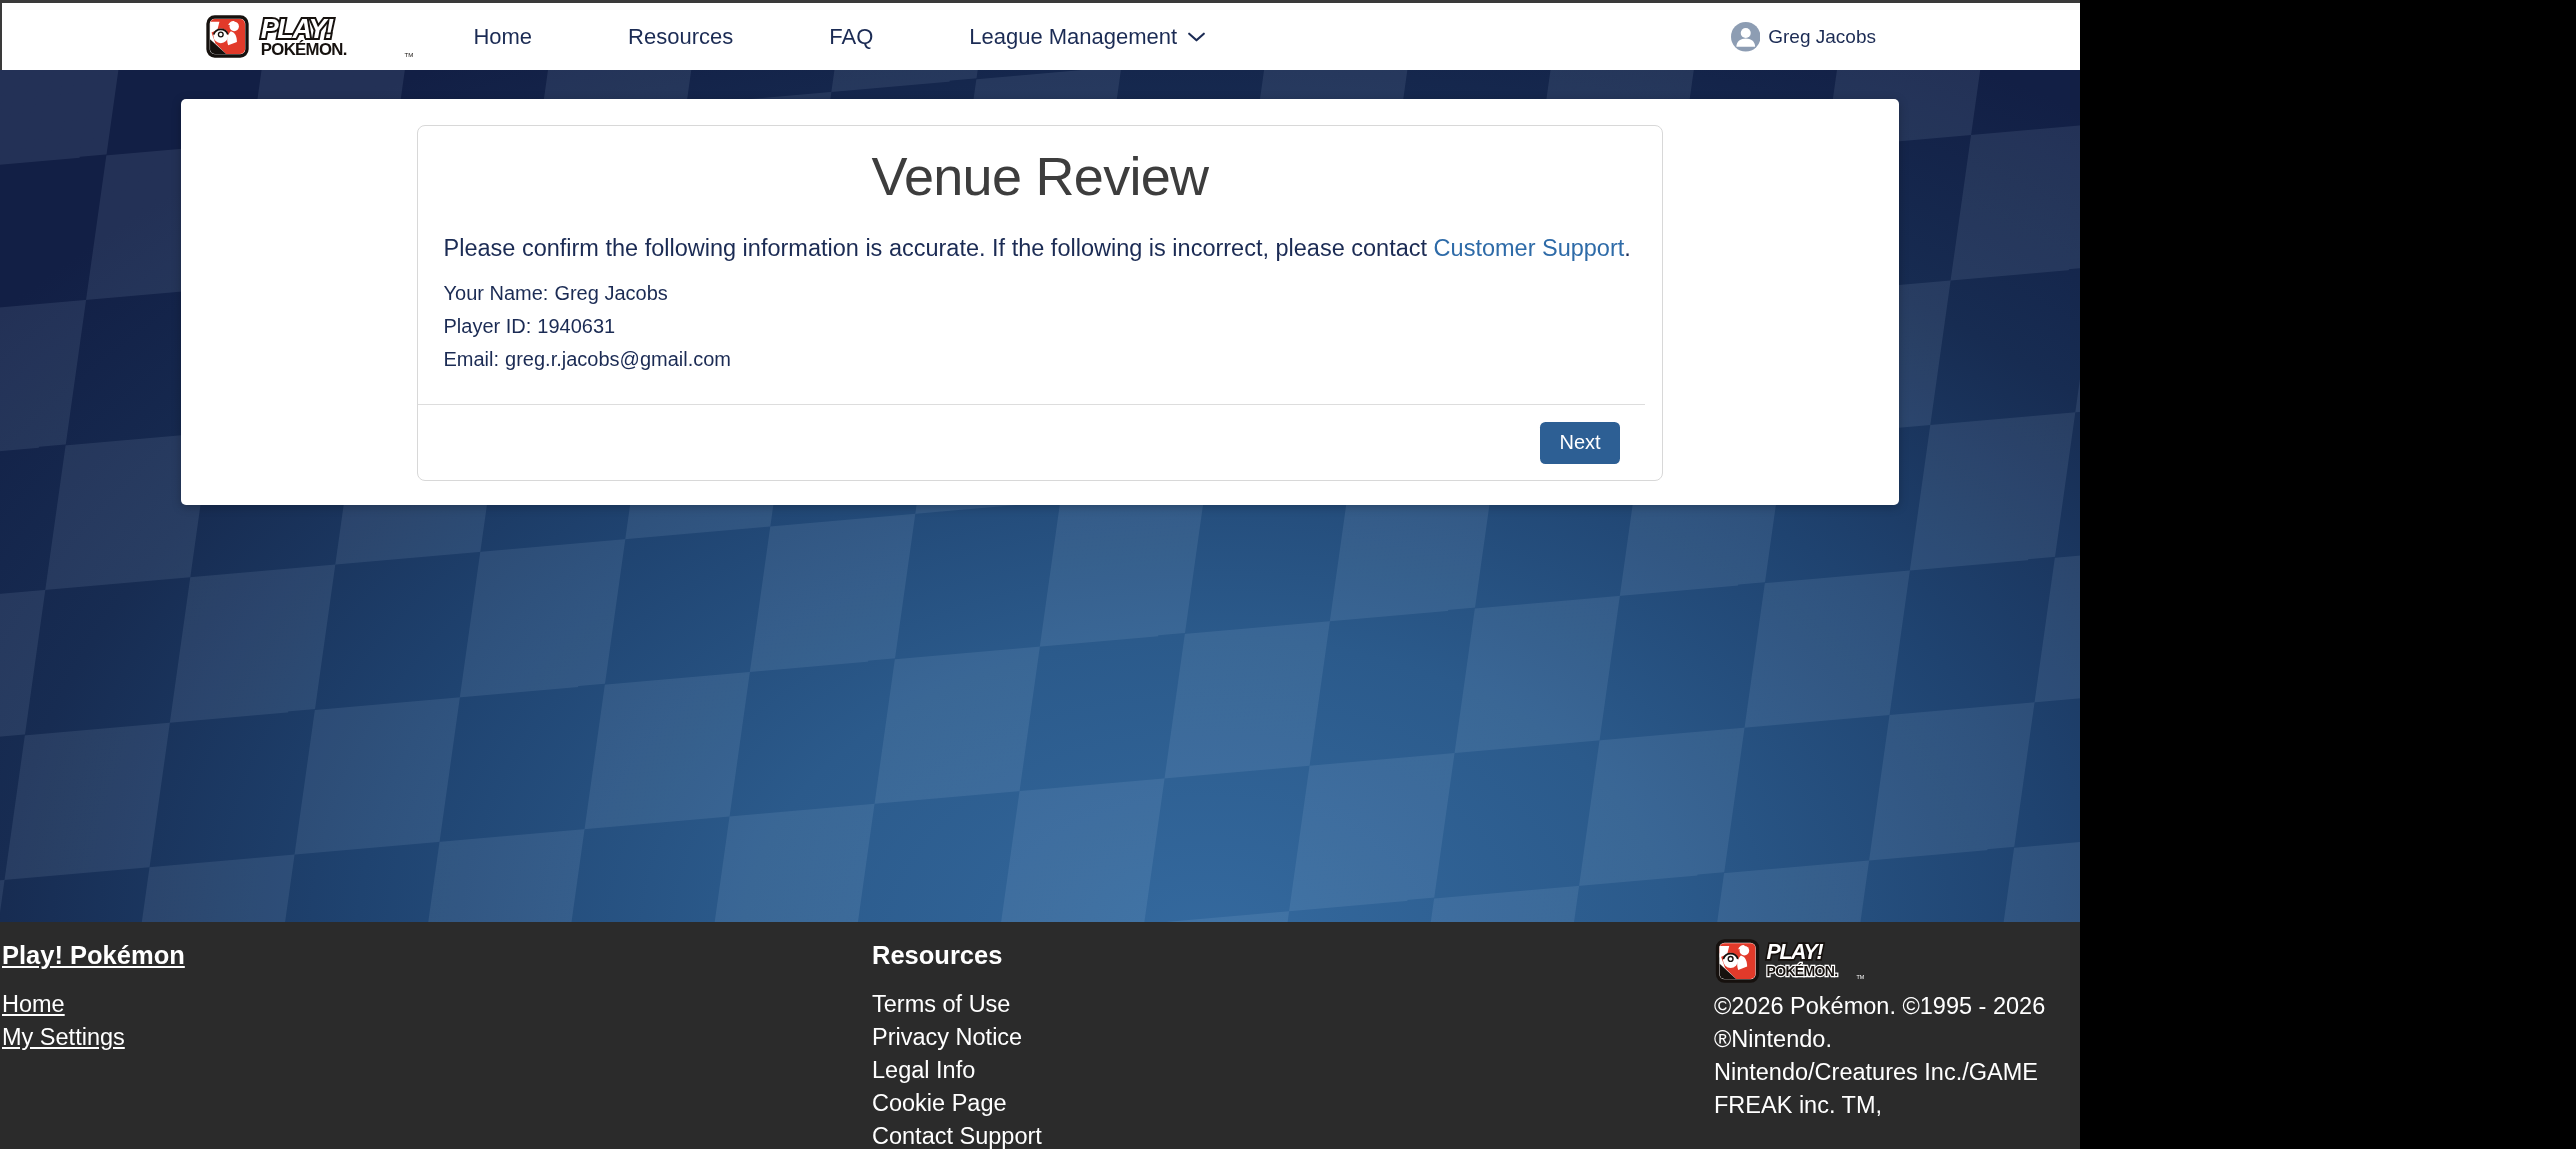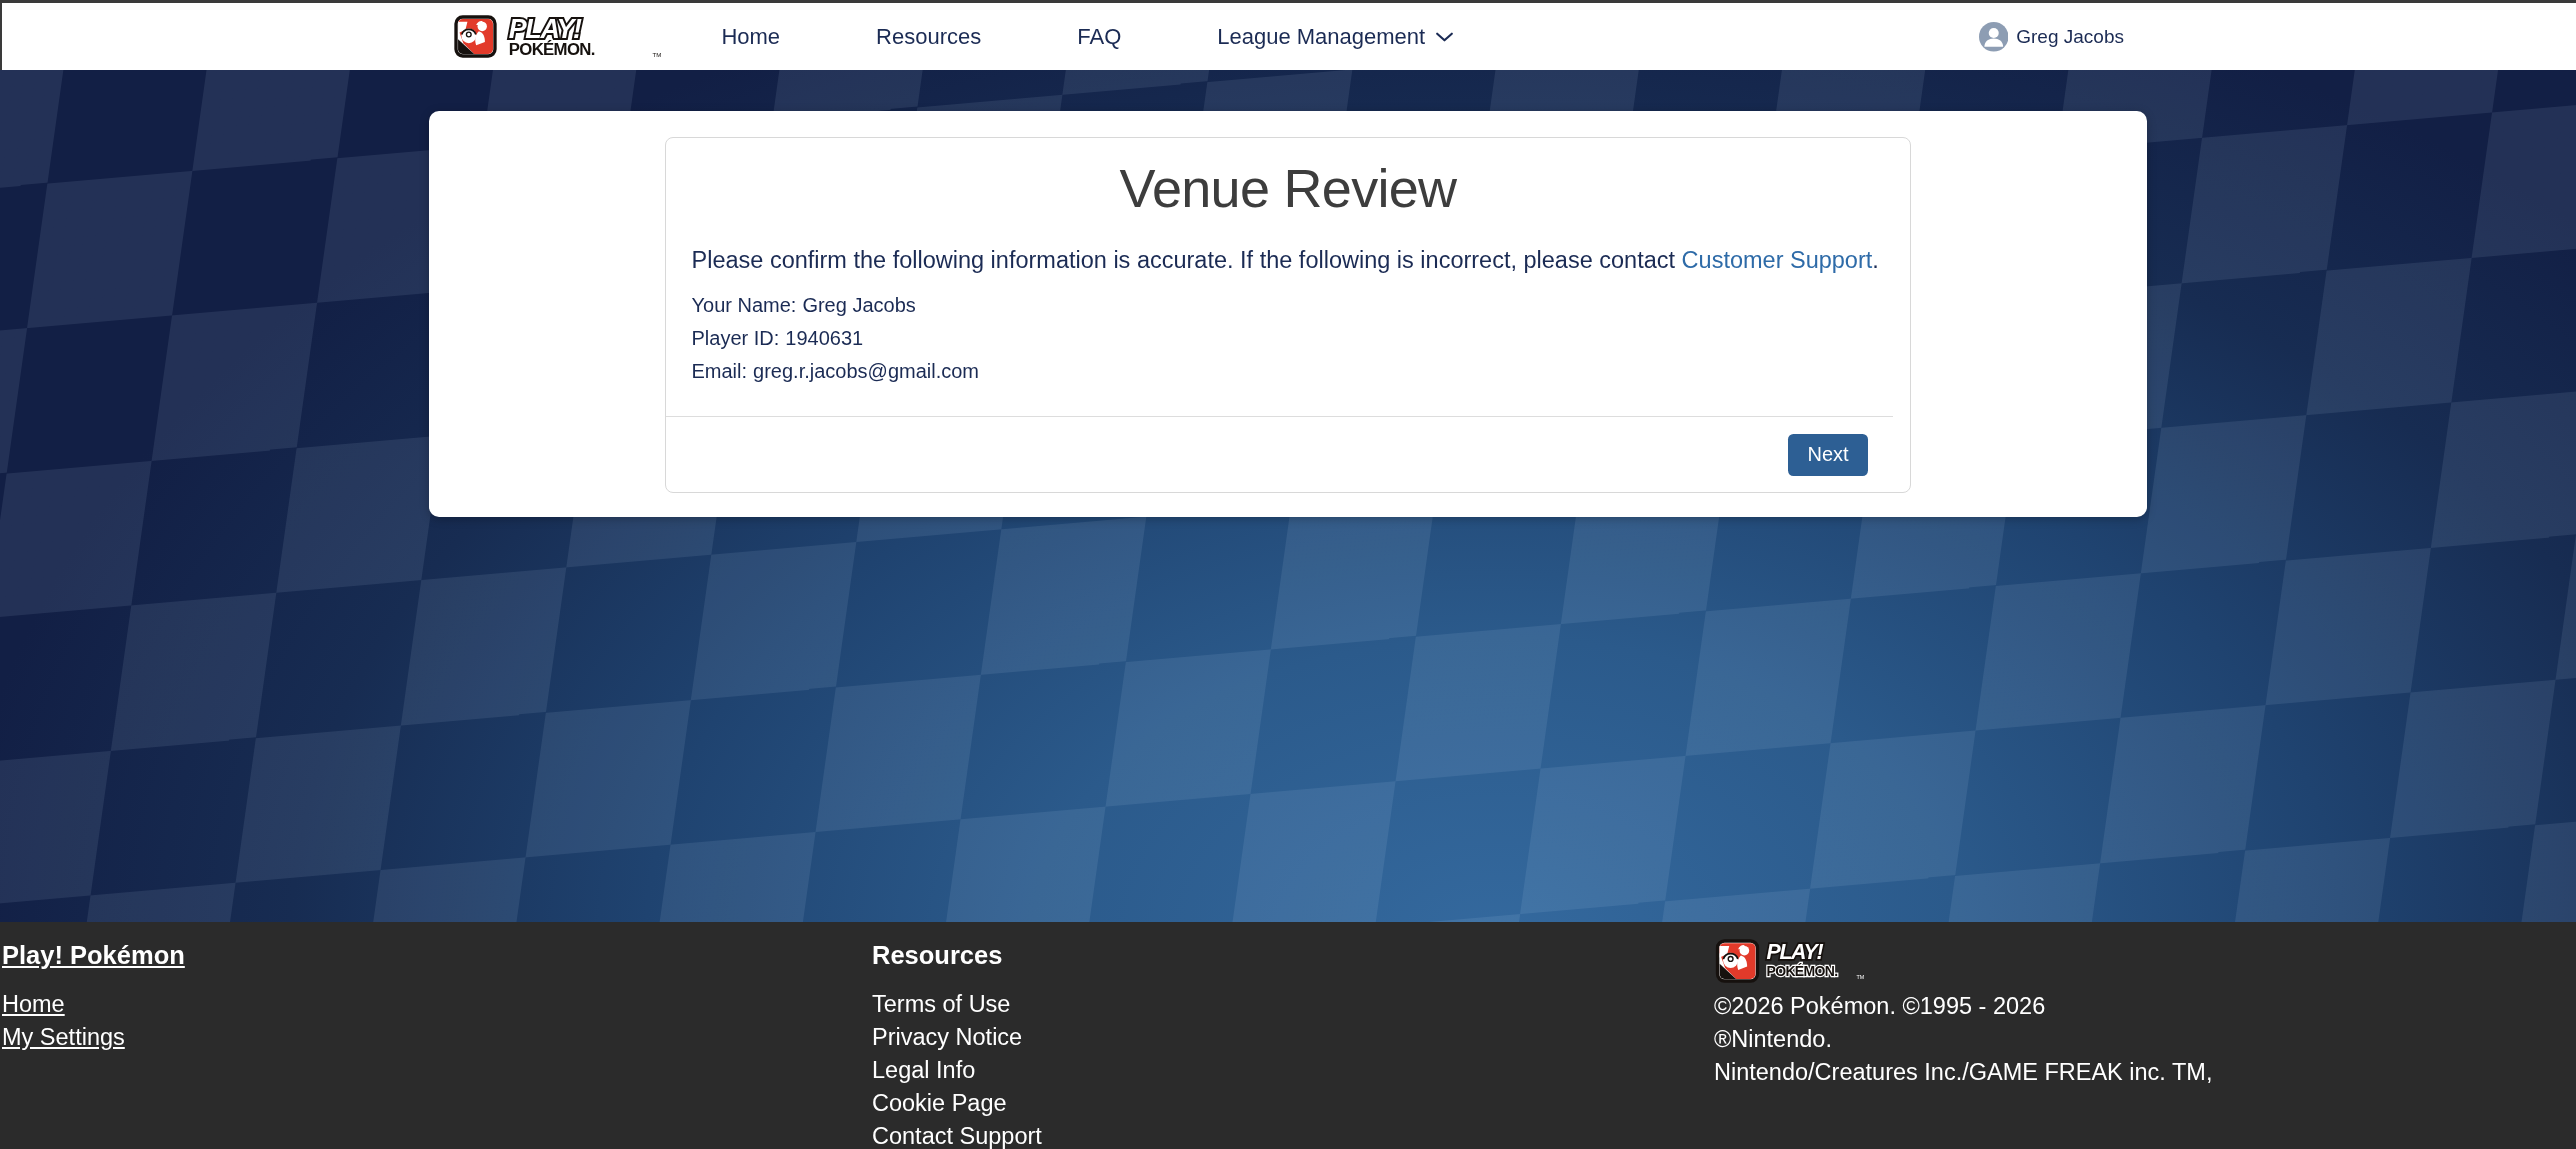--- a/index.html
+++ b/index.html
@@ -1,16 +1,16 @@
 <!DOCTYPE html>
 <html style="font-size:10.7px"><head>
 <meta charset="utf-8">
 <style>
   html,body{margin:0;padding:0;background:#000;}
-  .page{position:relative;width:2576px;height:1149px;overflow:hidden;
+  .page{position:relative;width:2080px;height:1149px;overflow:hidden;
         font-family:"Liberation Sans","DejaVu Sans",sans-serif;background:#737373;}
   .window-top-edge{height:3.4px;background:#3a3a3a;}
 
   
   header{height:67px;background:#fff;position:relative;border-left:2.7px solid #3a3a3a;}
   .header-inner{width:1718px;height:67px;margin:0 auto;display:flex;align-items:center;
                 padding:0 24px;box-sizing:border-box;}
   .brand{display:flex;align-items:center;gap:9.4px;text-decoration:none;cursor:pointer;}
   .nav-menu{display:flex;align-items:center;gap:96px;margin-left:59px;}
   .nav-link{font-size:22px;color:#1b2b54;text-decoration:none;cursor:pointer;display:flex;
@@ -21,22 +21,22 @@
   
   .hero{position:relative;height:852px;overflow:hidden;}
   .pattern{position:absolute;inset:0;
      background:radial-gradient(1542px 1006px at 58% 102%,
        #34699e 0%, #2b5a8b 30%, #1f4370 55%, #172c52 78%, #121f45 100%);}
   .pattern::before{content:"";position:absolute;left:-12%;top:-18%;width:130%;height:145%;
      background:conic-gradient(rgba(210,232,255,0.09) 0deg 90deg, transparent 90deg 180deg,
                                rgba(210,232,255,0.09) 180deg 270deg, transparent 270deg 360deg);
      background-size:290px 290px;transform:skew(-8deg,-5deg);}
 
-  .card{position:relative;width:1718px;height:406px;margin:41px auto 0;background:#fff;
-        border-radius:10px;box-shadow:0 2px 9.4px rgba(0,0,0,0.25);}
+  .card{position:relative;width:1718px;height:406px;margin:29px auto 0;background:#fff;
+        border-radius:5px;box-shadow:0 2px 9.4px rgba(0,0,0,0.25);}
   .panel{position:absolute;left:236px;right:236px;top:26px;height:354px;
          border:1.3px solid #d8d8d8;border-radius:8px;box-sizing:content-box;}
   .panel-title{margin:19px 0 0;font-size:54px;font-weight:400;color:#3d3d3d;text-align:center;
                letter-spacing:-0.7px;}
   .panel-body{padding:0 25.5px;}
   .panel-intro{margin:27px 0 0;font-size:23.5px;color:#1b2b54;line-height:29.5px;}
   .panel-intro a{color:#2e6ba8;text-decoration:none;cursor:pointer;}
   .info-block{margin-top:13.4px;font-size:20px;color:#1b2b54;line-height:33px;}
   .info-line span + span{margin-left:6px;}
   .panel-footer{position:absolute;left:0;right:17px;bottom:0;height:76px;border-top:1.3px solid #dddddd;

